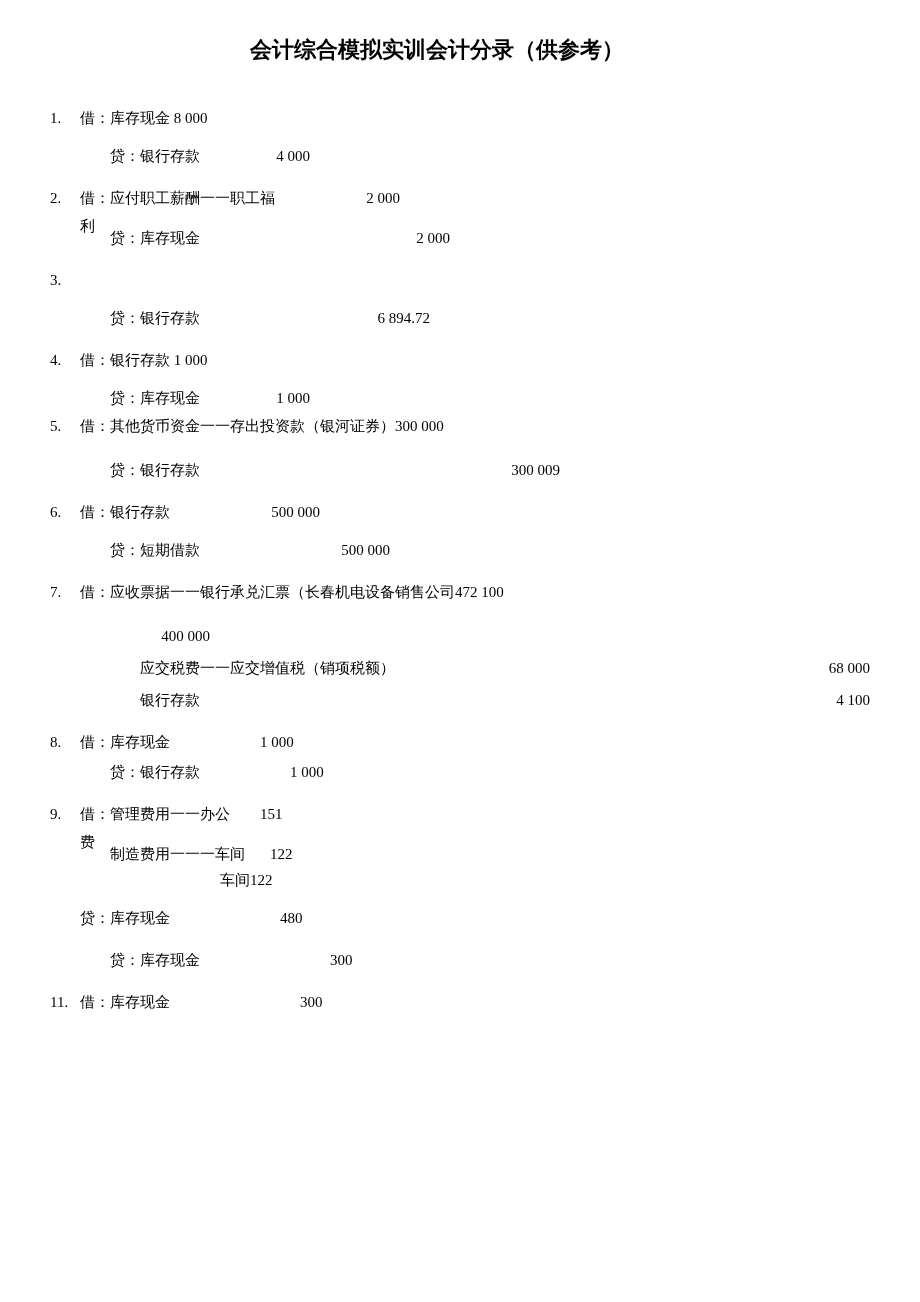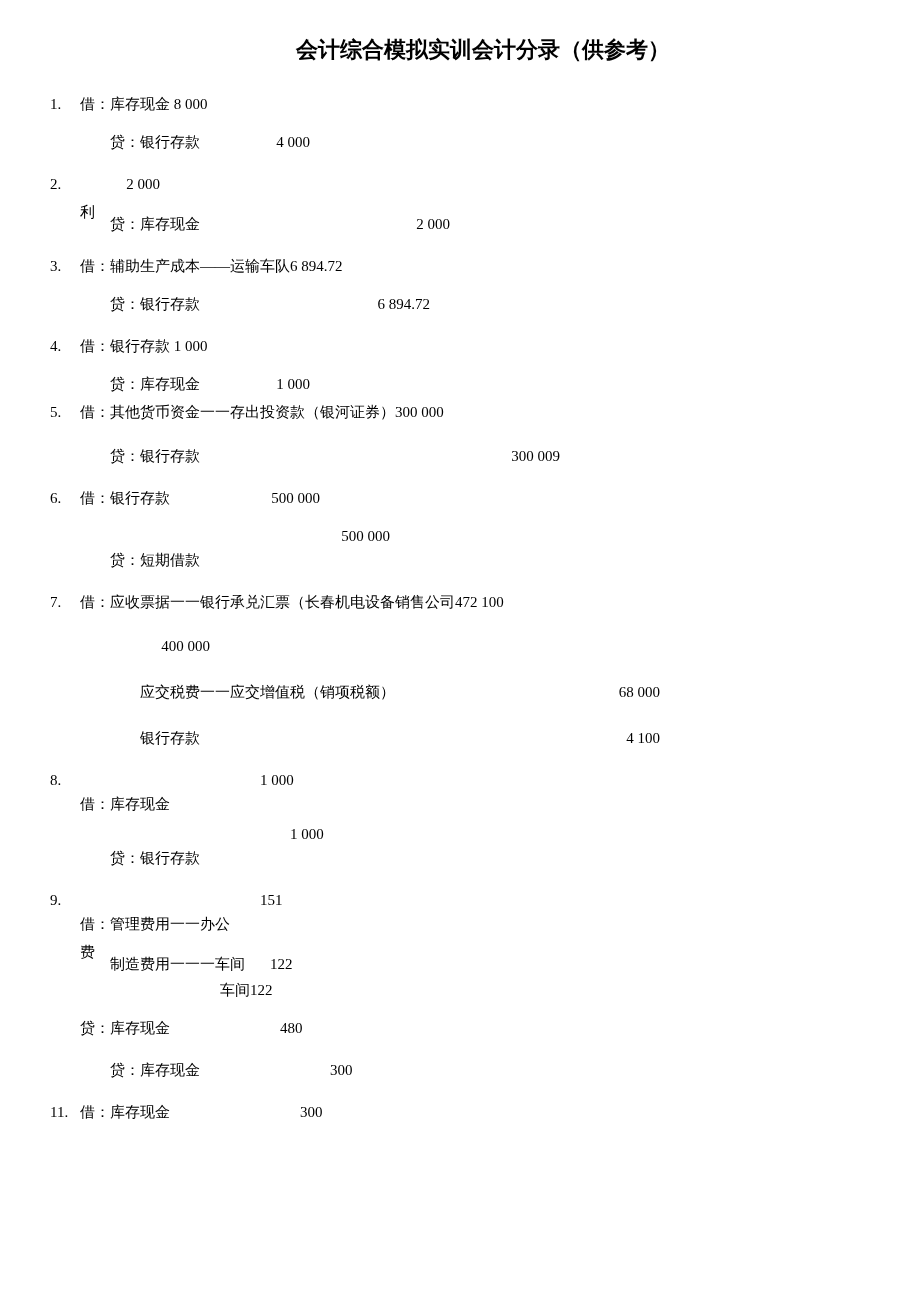--- a/index.html
+++ b/index.html
@@ -8,46 +8,46 @@
       font-size: 15px;
       color: #000;
       background: #fff;
       width: 920px;
       padding: 30px 50px 40px 50px;
       line-height: 1.6;
     }
     h1 {
       font-size: 22px;
       font-weight: bold;
-      text-align: right;
+      text-align: left;
       margin-left: 200px;
       margin-right: 200px;
-      margin-bottom: 22px;
+      margin-bottom: 36px;
       line-height: 1.8;
     }
     .entry { margin-bottom: 18px; }
     .line { display: flex; margin-bottom: 6px; }
     .num { width: 30px; flex-shrink: 0; }
     .dr-label { flex-shrink: 0; }
     .cr { display: flex; padding-left: 60px; margin-top: 14px; }
     .cr-nospace { display: flex; padding-left: 60px; }
     .cr-label { flex-shrink: 0; }
     .amt { flex-shrink: 0; text-align: right; }
     .w80 { width: 80px; }
     .w100 { width: 100px; }
     .w120 { width: 120px; }
     .w160 { width: 160px; }
-    .w180 { width: 180px; margin-top: 24px; }
+    .w180 { width: 180px; }
     .w200 { width: 200px; }
     .w220 { width: 220px; }
     .w240 { width: 240px; }
     .w350 { width: 350px; }
     .w400 { width: 400px; }
     .w440 { width: 440px; }
-    .sub { padding-left: 90px; display: flex; margin-top: 22px; }
+    .sub { padding-left: 90px; display: flex; margin-top: 8px; justify-content: space-between; }
     .note { position: relative; top: -2px; }
   </style>
 </head>
 <body>
 
 <h1>会计综合模拟实训会计分录（供参考）</h1>
 
 <div class="entry">
   <div class="line">
     <span class="num">1.</span>
@@ -55,33 +55,33 @@
   </div>
   <div class="cr">
     <span class="cr-label w120">贷：银行存款</span>
     <span class="amt w80">4 000</span>
   </div>
 </div>
 
 <div class="entry">
   <div class="line">
     <span class="num">2.</span>
+    <span class="dr-label w240">借：应付职工薪酬一一职工福</span>
     <span class="amt w80">2 000</span>
   </div>
   <div style="padding-left:30px;" class="note"><span>利</span></div>
   <div class="cr-nospace" style="margin-top:-14px;">
     <span class="cr-label w240">贷：库存现金</span>
     <span class="amt w100">2 000</span>
   </div>
 </div>
 
 <div class="entry">
   <div class="line">
     <span class="num">3.</span>
-    <span class="dr-label">借：辅助生产成本——运输车队6 894.72</span>
   </div>
   <div class="cr">
     <span class="cr-label w220">贷：银行存款</span>
     <span class="amt w100">6 894.72</span>
   </div>
 </div>
 
 <div class="entry">
   <div class="line">
     <span class="num">4.</span>

